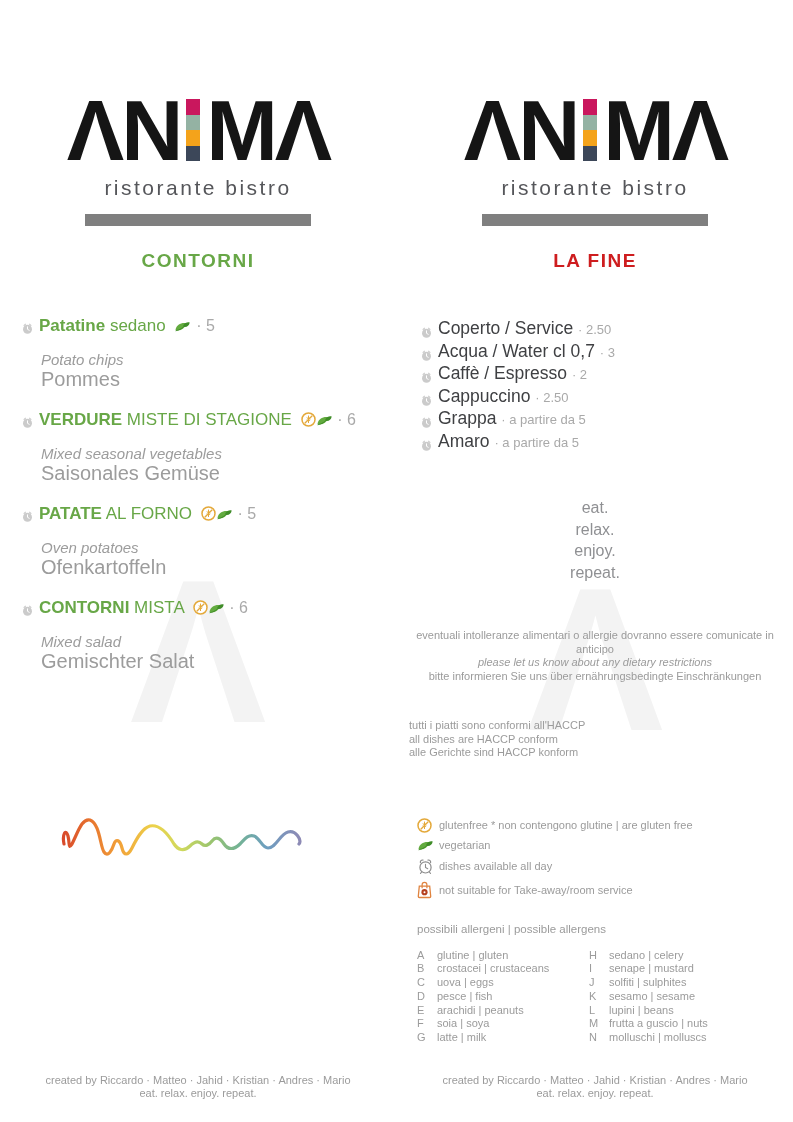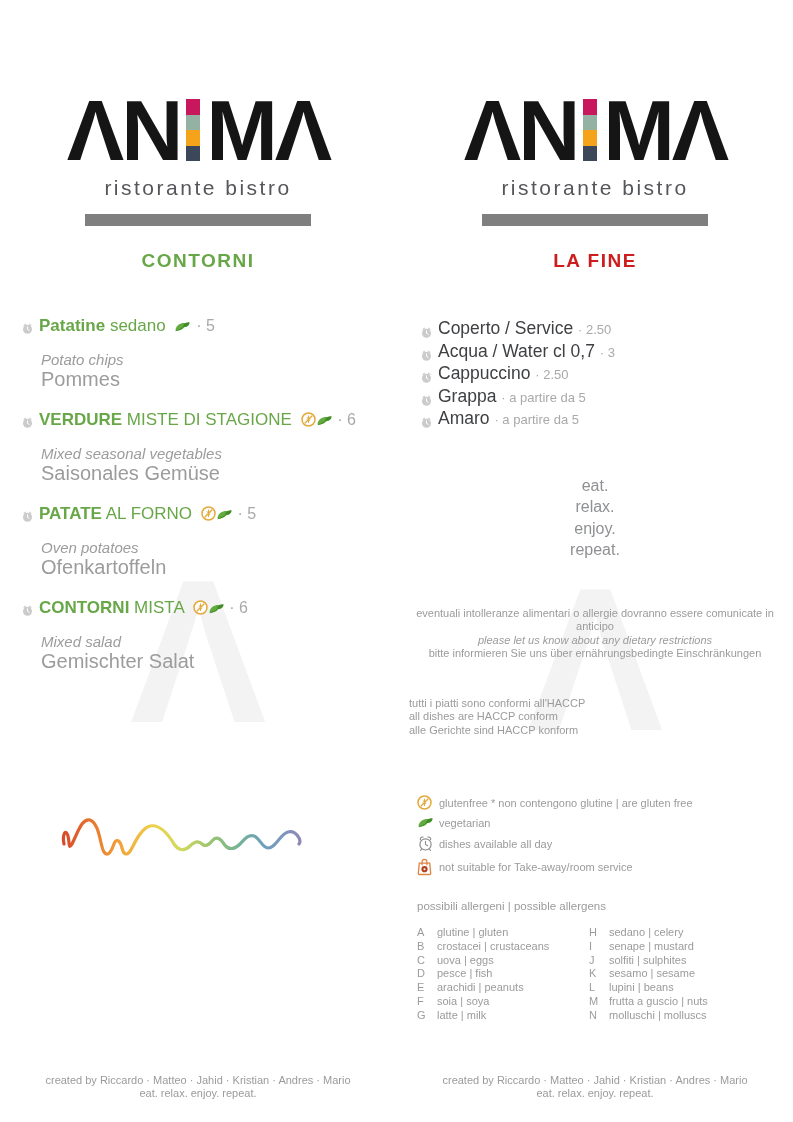--- a/index.html
+++ b/index.html
@@ -261,20 +261,27 @@
           <span class="dr-clock"><svg width="11" height="11" viewBox="0 0 11 11">
                 <use href="#ic-clock-mini"></use>
               </svg></span>
           <span>Acqua / Water cl 0,7</span>
           <span class="dr-price">· 3</span>
         </div>
         <div class="drink-row">
           <span class="dr-clock"><svg width="11" height="11" viewBox="0 0 11 11">
                 <use href="#ic-clock-mini"></use>
               </svg></span>
+          <span>Caffè / Espresso</span>
+          <span class="dr-price">· 2</span>
+        </div>
+        <div class="drink-row">
+          <span class="dr-clock"><svg width="11" height="11" viewBox="0 0 11 11">
+                <use href="#ic-clock-mini"></use>
+              </svg></span>
           <span>Cappuccino</span>
           <span class="dr-price">· 2.50</span>
         </div>
         <div class="drink-row">
           <span class="dr-clock"><svg width="11" height="11" viewBox="0 0 11 11">
                 <use href="#ic-clock-mini"></use>
               </svg></span>
           <span>Grappa</span>
           <span class="dr-price">· a partire da 5</span>
         </div>

